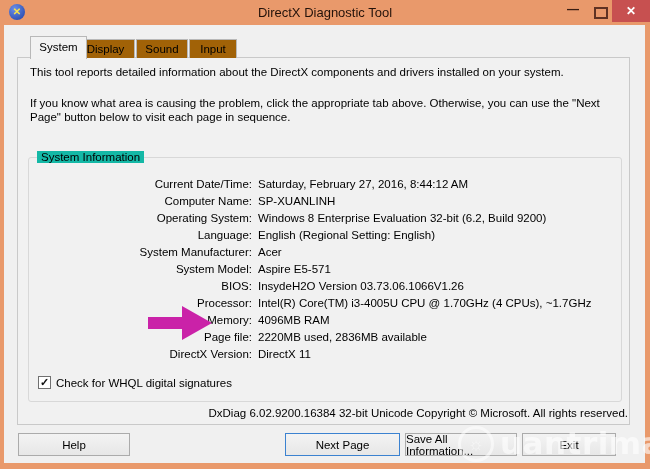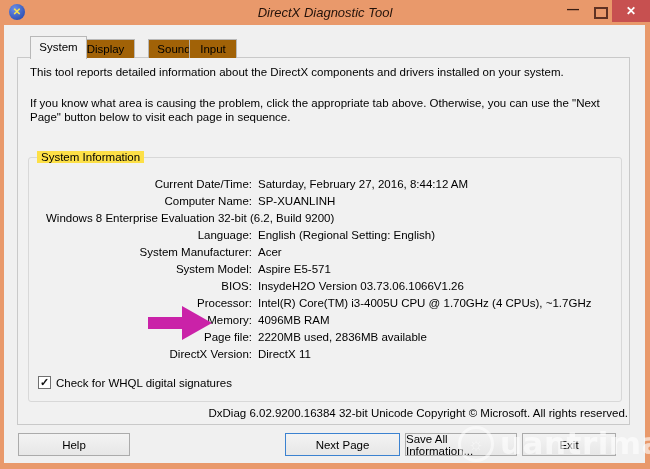--- a/index.html
+++ b/index.html
@@ -4,53 +4,53 @@
 <style>
   :root{
     --titlebar:#E9996B; --close:#C75050; --arrow:#CA22A8; --focus:#3B82D0;
   }
   html,body{margin:0;padding:0;}
   body{width:650px;height:469px;font-family:"Liberation Sans",sans-serif;color:#000;}
   #window{position:relative;width:650px;height:469px;background:var(--titlebar);overflow:hidden;}
 
   
   .titlebar{position:absolute;left:0;top:0;width:650px;height:25px;}
-  .title{position:absolute;left:0;right:0;top:5px;text-align:center;font-size:13px;color:#23120A;font-style:italic;}
+  .title{position:absolute;left:0;right:0;top:5px;text-align:center;font-size:13px;color:#23120A;}
   .app-icon{position:absolute;left:9px;top:4px;width:16px;height:16px;border-radius:50%;
     background:radial-gradient(circle at 35% 30%, #6C8FE8, #1C3FA6);
     color:#F8E34C;font-size:10px;font-weight:bold;text-align:center;line-height:16px;}
   .win-min{position:absolute;left:560px;top:0;width:26px;height:22px;text-align:center;
     color:#3A1D12;font-size:12px;line-height:19px;font-weight:bold;}
   .win-max{position:absolute;left:588px;top:0;width:26px;height:22px;}
   .win-max i{display:block;margin:7px auto 0;width:10px;height:8px;border:2px solid #5F3223;}
   .win-close{position:absolute;left:612px;top:0;width:38px;height:22px;background:var(--close);
     color:#fff;text-align:center;line-height:22px;font-size:12px;font-weight:bold;}
 
   
   .client{position:absolute;left:4px;top:25px;width:641px;height:438px;background:#F0F0F0;}
 
   
   .tab{position:absolute;top:39px;height:19px;background:#a16207;border:1px solid #B8B8B8;
     border-bottom:none;font-size:11.5px;text-align:center;line-height:18px;z-index:3;box-sizing:border-box;}
   .tab.active{top:36px;height:23px;background:#F2F2F2;line-height:21px;z-index:5;}
   #tab-system{left:30px;width:57px;}
   #tab-display{left:76px;width:59px;}
-  #tab-sound{left:148px;width:52px;}
+  #tab-sound{left:136px;width:52px;}
   #tab-input{left:189px;width:48px;}
 
   .tabpage{position:absolute;left:17px;top:57px;width:613px;height:368px;border:1px solid #C9C9C9;
     background:#F1F1F1;box-sizing:border-box;z-index:1;}
 
   .intro1{position:absolute;left:30px;top:66px;width:594px;font-size:11.5px;z-index:2;}
   .intro2{position:absolute;left:30px;top:96px;width:594px;font-size:11.5px;line-height:14px;z-index:2;}
 
   
   .groupbox{position:absolute;left:28px;top:157px;width:594px;height:245px;border:1px solid #D8D8D8;
     border-radius:3px;box-sizing:border-box;z-index:2;}
-  .groupbox-label{position:absolute;left:8px;top:-7px;background:#fde047;padding:0 4px;font-size:11.5px;}
+  .groupbox-label{position:absolute;left:8px;top:-7px;background:#14b8a6;padding:0 4px;font-size:11.5px;}
 
   .info-rows{position:absolute;left:40px;top:176px;width:582px;z-index:2;}
   .info-row{display:flex;height:17px;line-height:17px;font-size:11.5px;}
   .info-label{width:212px;text-align:right;white-space:nowrap;}
   .info-value{margin-left:6px;white-space:nowrap;}
 
   
   .arrow-svg{position:absolute;left:148px;top:304px;z-index:6;}
 
   
@@ -112,20 +112,21 @@
   <div class="info-rows">
     <div class="info-row">
         <span class="info-label">Current Date/Time:</span>
         <span class="info-value">Saturday, February 27, 2016, 8:44:12 AM</span>
       </div>
     <div class="info-row">
         <span class="info-label">Computer Name:</span>
         <span class="info-value">SP-XUANLINH</span>
       </div>
     <div class="info-row">
+        <span class="info-label">Operating System:</span>
         <span class="info-value">Windows 8 Enterprise Evaluation 32-bit (6.2, Build 9200)</span>
       </div>
     <div class="info-row">
         <span class="info-label">Language:</span>
         <span class="info-value">English (Regional Setting: English)</span>
       </div>
     <div class="info-row">
         <span class="info-label">System Manufacturer:</span>
         <span class="info-value">Acer</span>
       </div>

